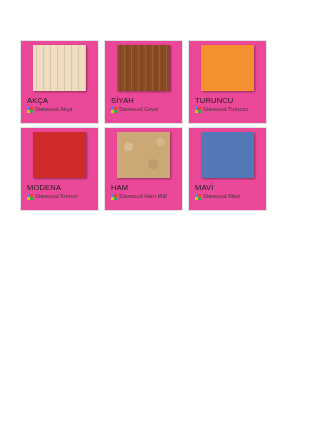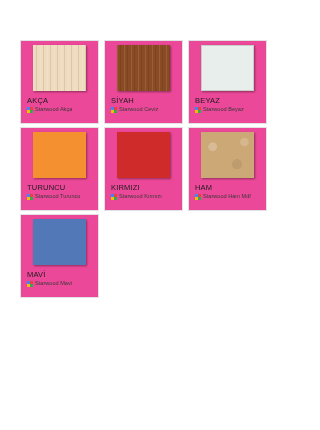--- a/index.html
+++ b/index.html
@@ -165,53 +165,38 @@
           <i></i>
           <i></i>
           <i></i>
           <i></i>
         </span>
         <span class="sub-text">Starwood Ceviz</span>
       </div>
     </div>
     <div class="card">
       <div class="swatch-wrap">
-        <div class="swatch bordered" style="background: rgb(232, 238, 236);"></div>
-      </div>
-      <div class="title">BEYAZ</div>
-      <div class="sub-row">
-        <span class="fav-icon">
-          <i></i>
-          <i></i>
-          <i></i>
-          <i></i>
-        </span>
-        <span class="sub-text">Starwood Beyaz</span>
-      </div>
-    </div>
-    <div class="card">
-      <div class="swatch-wrap">
         <div class="swatch" style="background: rgb(244, 144, 47);"></div>
       </div>
       <div class="title">TURUNCU</div>
       <div class="sub-row">
         <span class="fav-icon">
           <i></i>
           <i></i>
           <i></i>
           <i></i>
         </span>
         <span class="sub-text">Starwood Turuncu</span>
       </div>
     </div>
     <div class="card">
       <div class="swatch-wrap">
         <div class="swatch" style="background: rgb(207, 43, 43);"></div>
       </div>
-      <div class="title">KIRMIZI</div>
+      <div class="title">MODENA</div>
       <div class="sub-row">
         <span class="fav-icon">
           <i></i>
           <i></i>
           <i></i>
           <i></i>
         </span>
         <span class="sub-text">Starwood Kırmızı</span>
       </div>
     </div>

